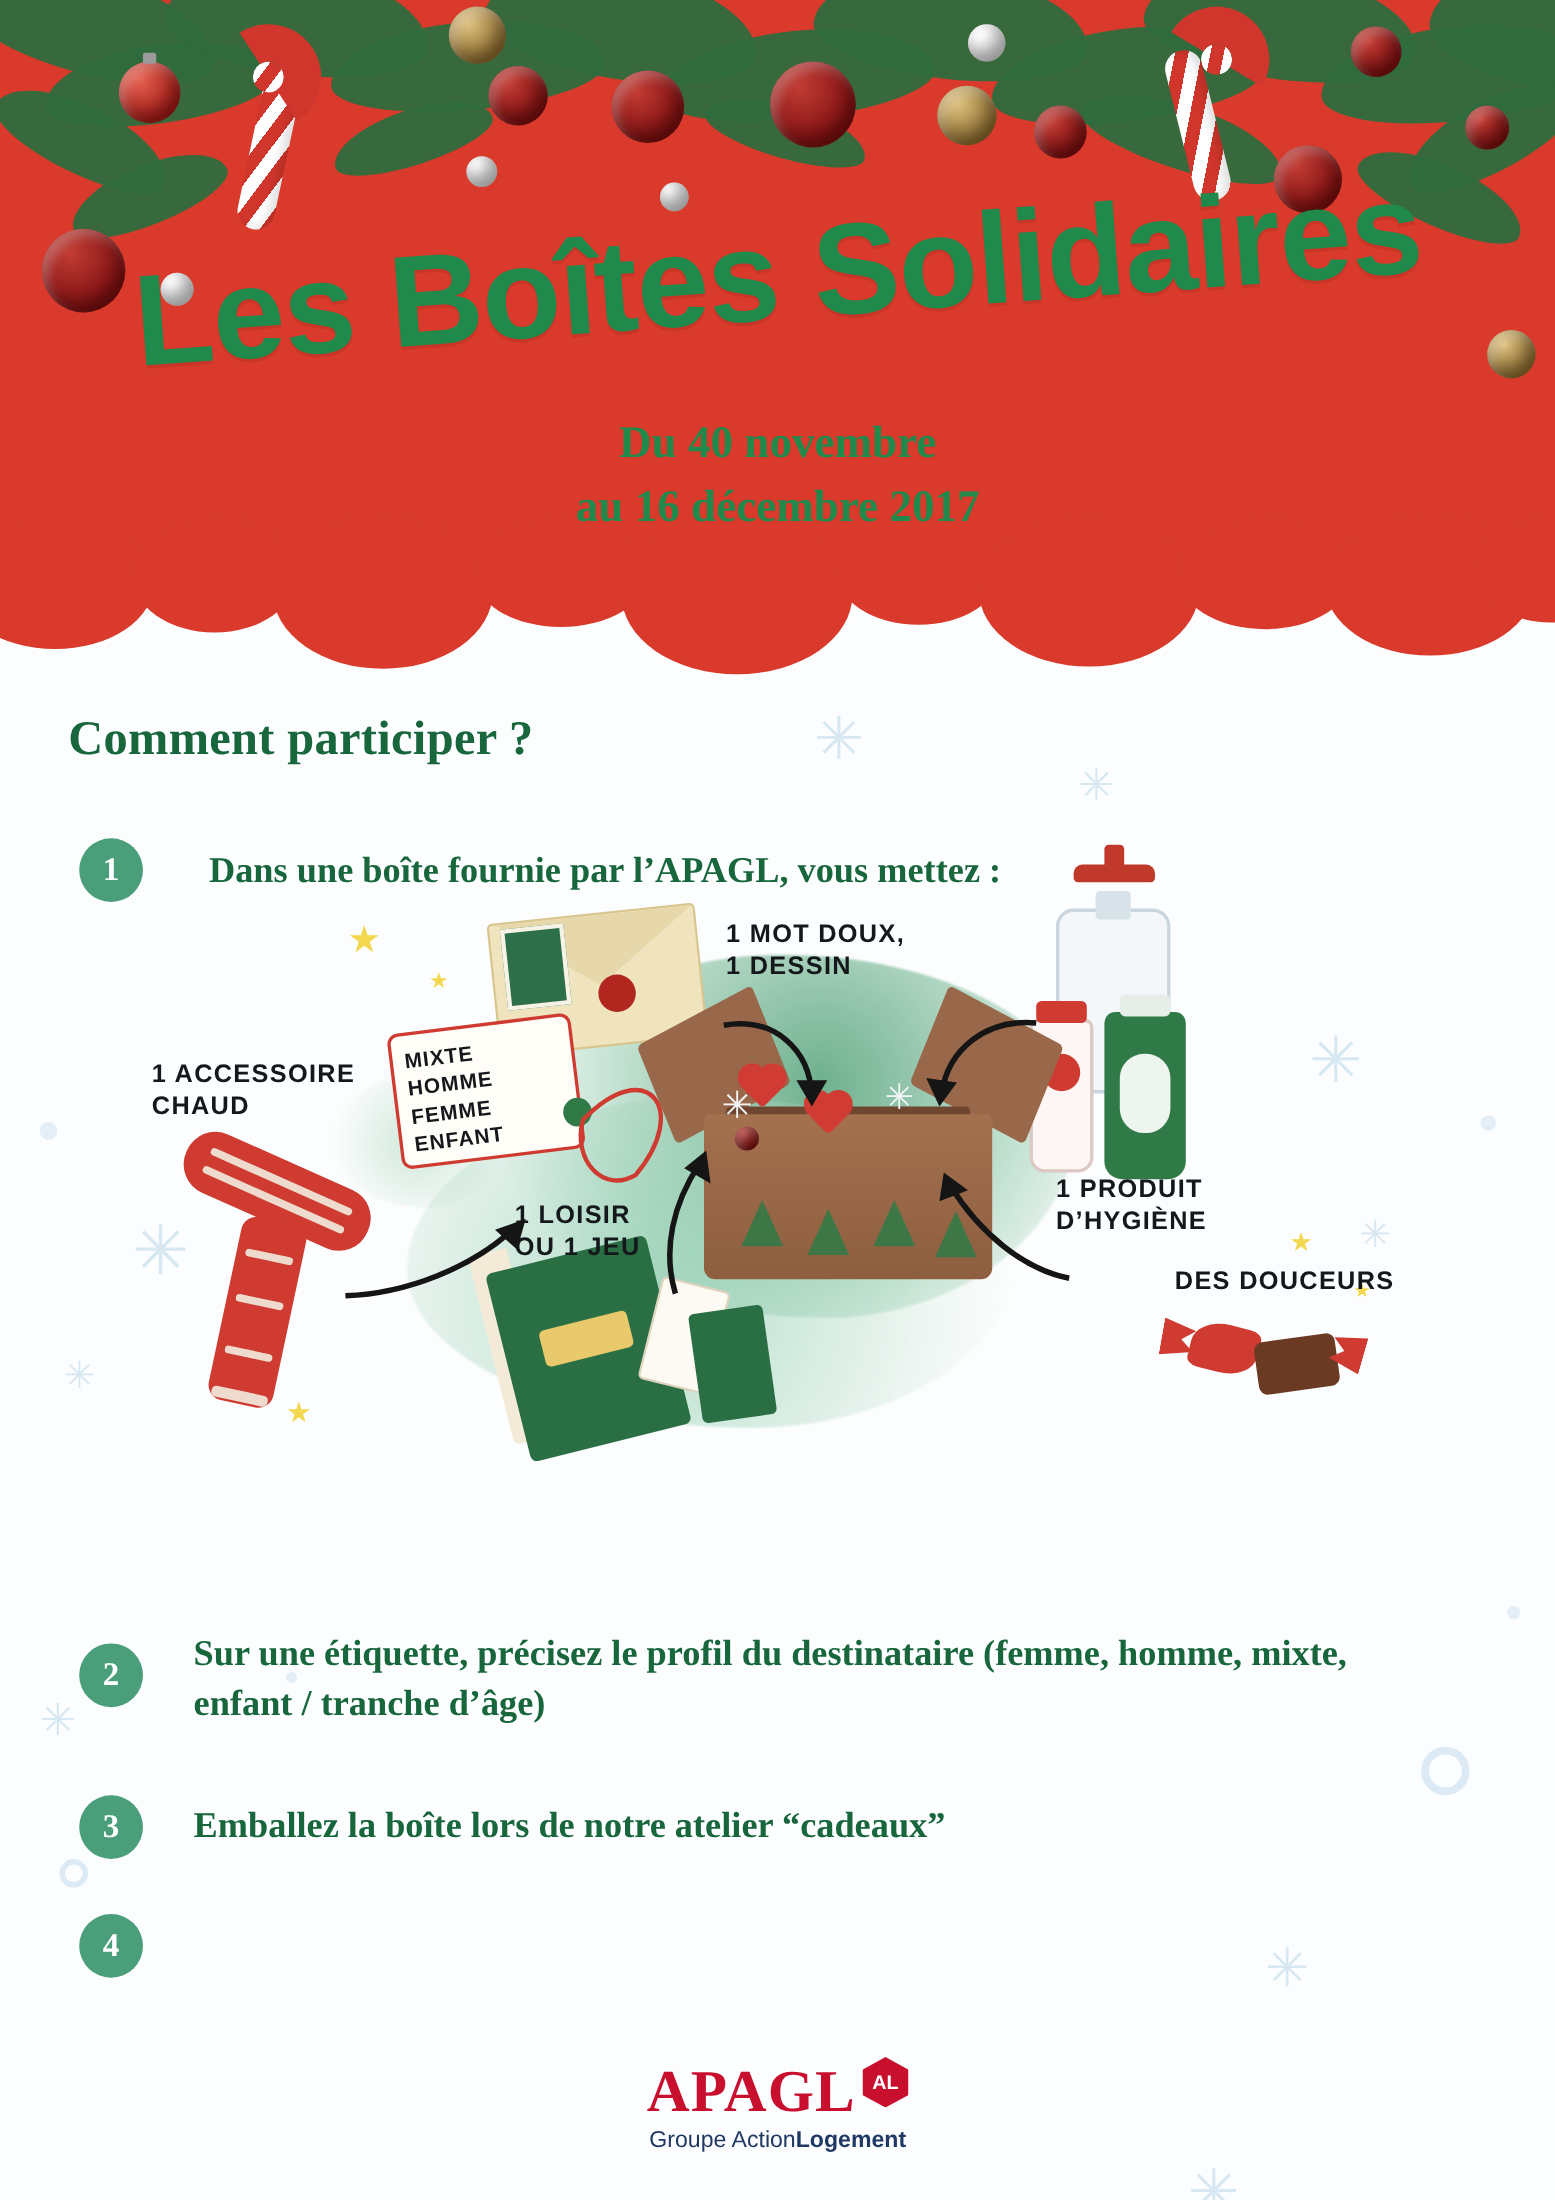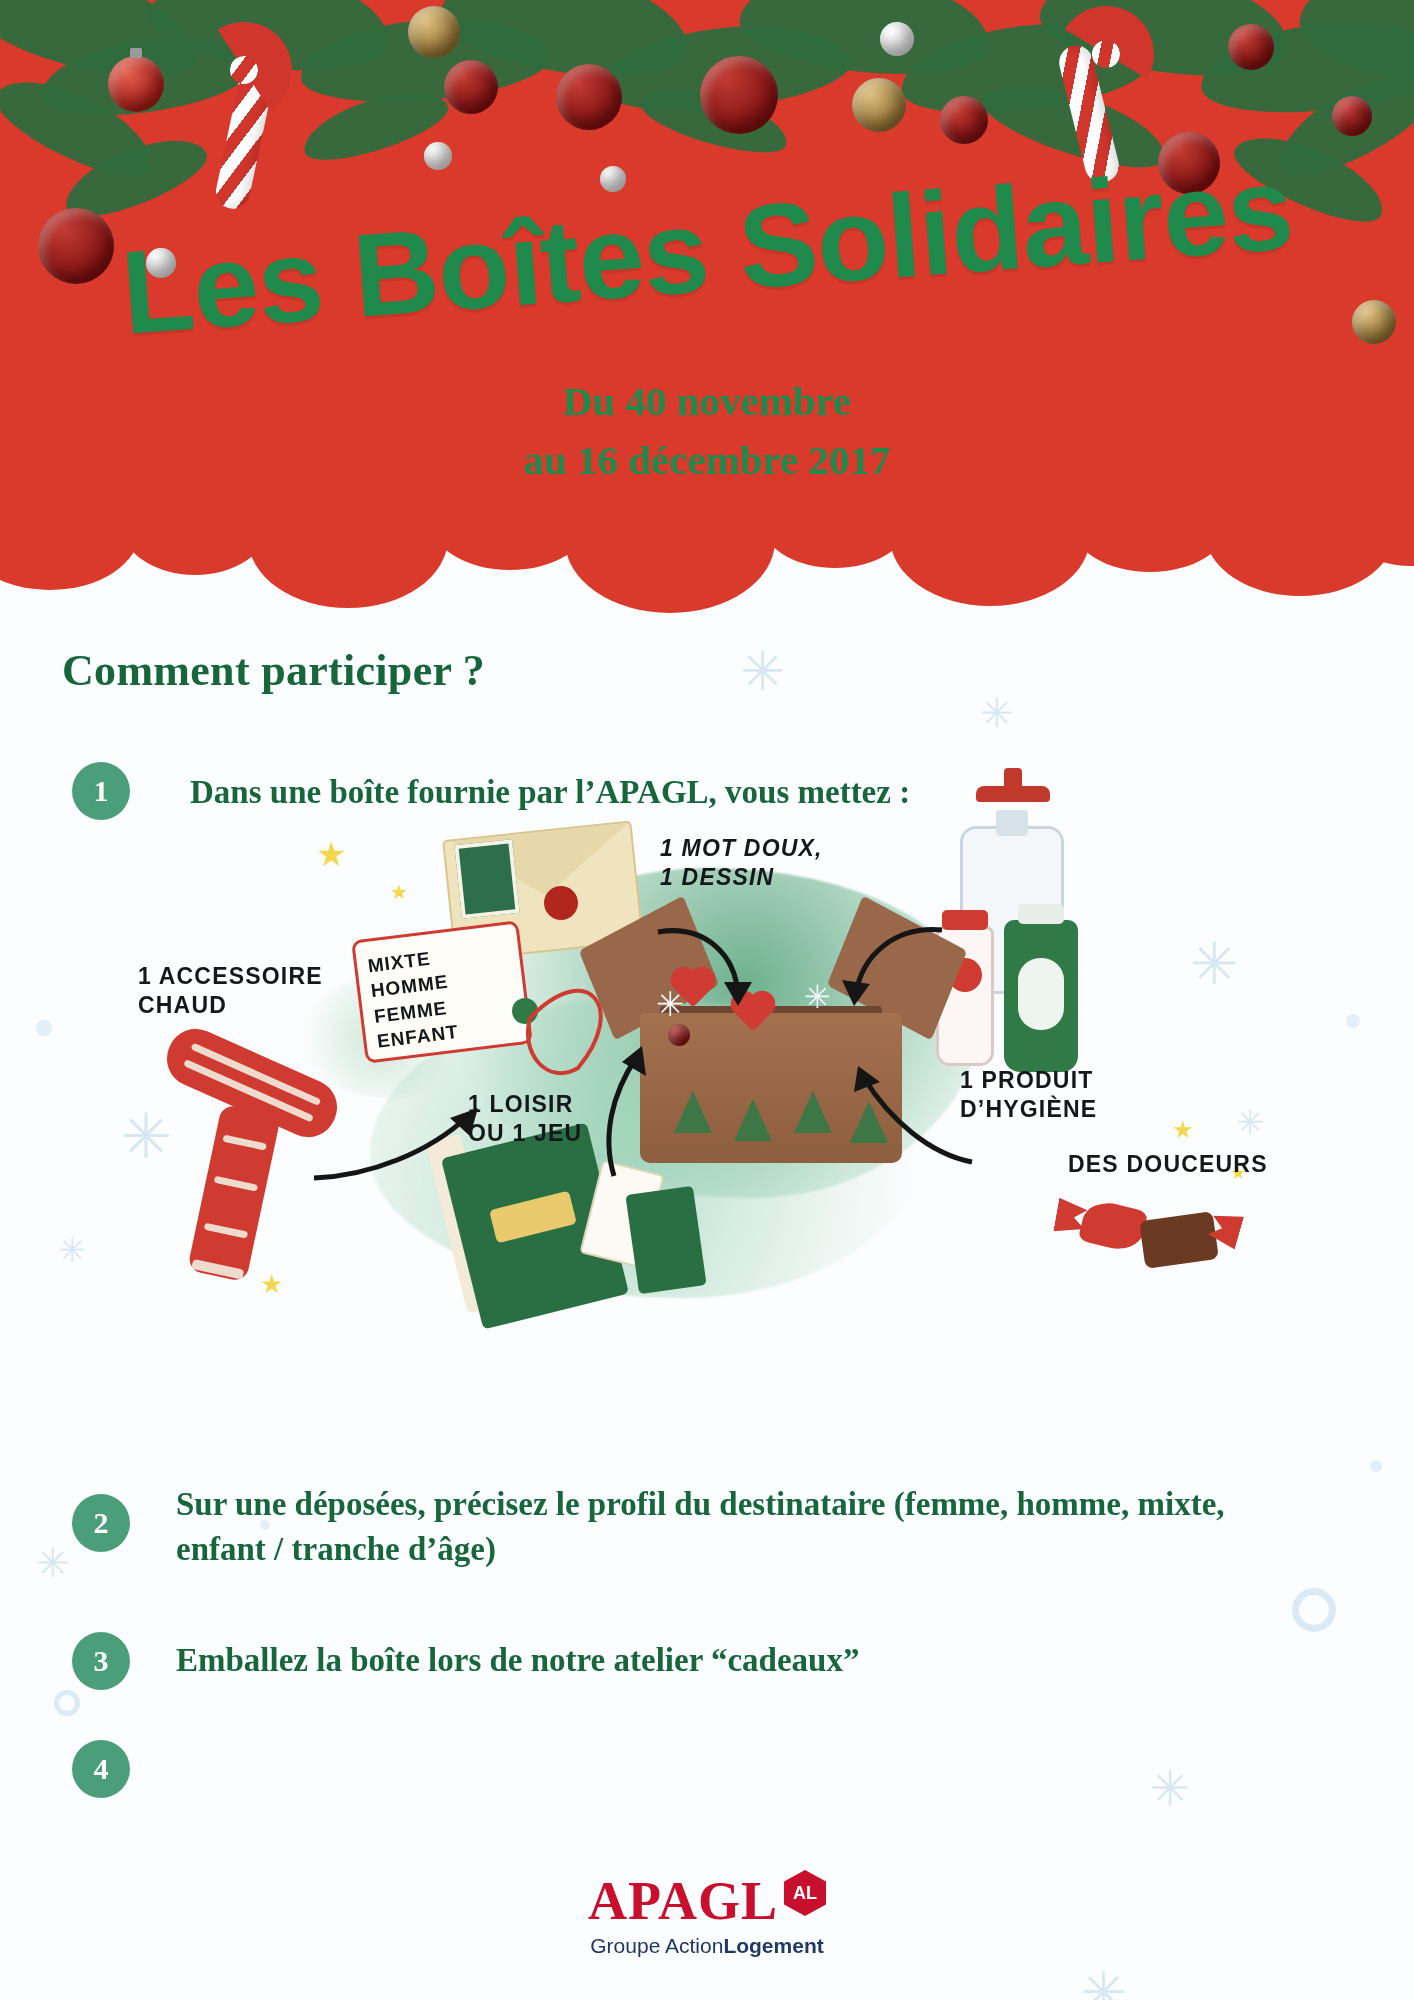--- a/index.html
+++ b/index.html
@@ -538,21 +538,21 @@
     <div class="star" style="left:196px;top:30px;font-size:34px;">★</div>
     <div class="star" style="left:270px;top:74px;font-size:20px;">★</div>
     <div class="star" style="left:1052px;top:310px;font-size:24px;">★</div>
     <div class="star" style="left:1110px;top:356px;font-size:18px;">★</div>
     <div class="star" style="left:140px;top:464px;font-size:26px;">★</div>
 
     <div id="env"></div>
     <div id="env-flap"></div>
     <div id="env-card"></div>
     <div id="env-seal"></div>
-    <div class="handwrite" style="left:540px;top:26px;white-space:pre-line;font-style:italic;">1 MOT DOUX,
+    <div class="handwrite" style="left:540px;top:26px;white-space:pre-line;">1 MOT DOUX,
 1 DESSIN</div>
 
     <div id="bottle1"></div>
     <div id="bottle1-neck"></div>
     <div id="pump"></div>
     <div id="pump2"></div>
     <div id="tube1"></div>
     <div id="tube1-cap"></div>
     <div id="tube1-dot"></div>
     <div id="tube2"></div>
@@ -631,21 +631,21 @@
       <path d="M152 104 C 110 96, 70 62, 44 20" fill="none" stroke="#151515" stroke-width="5"></path>
       <path d="M38 8 l 22 16 l -26 10 z" fill="#151515"></path>
     </svg>
     <svg class="arrow" style="left:460px;top:232px;" width="80" height="140" viewBox="0 0 80 140">
       <path d="M34 136 C 22 96, 32 54, 56 18" fill="none" stroke="#151515" stroke-width="5"></path>
       <path d="M62 6 l 4 30 l -24 -14 z" fill="#151515"></path>
     </svg>
   </div>
 
   <div class="step-num" style="left:72px;top:1494px;">2</div>
-  <div class="step-text" style="left:176px;top:1482px;width:1120px;">Sur une déposées, précisez le profil du destinataire (femme, homme, mixte, enfant / tranche d’âge)</div>
+  <div class="step-text" style="left:176px;top:1482px;width:1120px;">Sur une étiquette, précisez le profil du destinataire (femme, homme, mixte, enfant / tranche d’âge)</div>
 
   <div class="step-num" style="left:72px;top:1632px;">3</div>
   <div class="step-text" style="left:176px;top:1638px;width:1120px;">Emballez la boîte lors de notre atelier “cadeaux”</div>
 
   <div class="step-num" style="left:72px;top:1740px;">4</div>
 
   <div id="logo">
     <span id="logo-word">APAGL</span><span id="logo-hex">AL</span>
     <div id="logo-sub">
       <span>Groupe Action</span><b>Logement</b>

